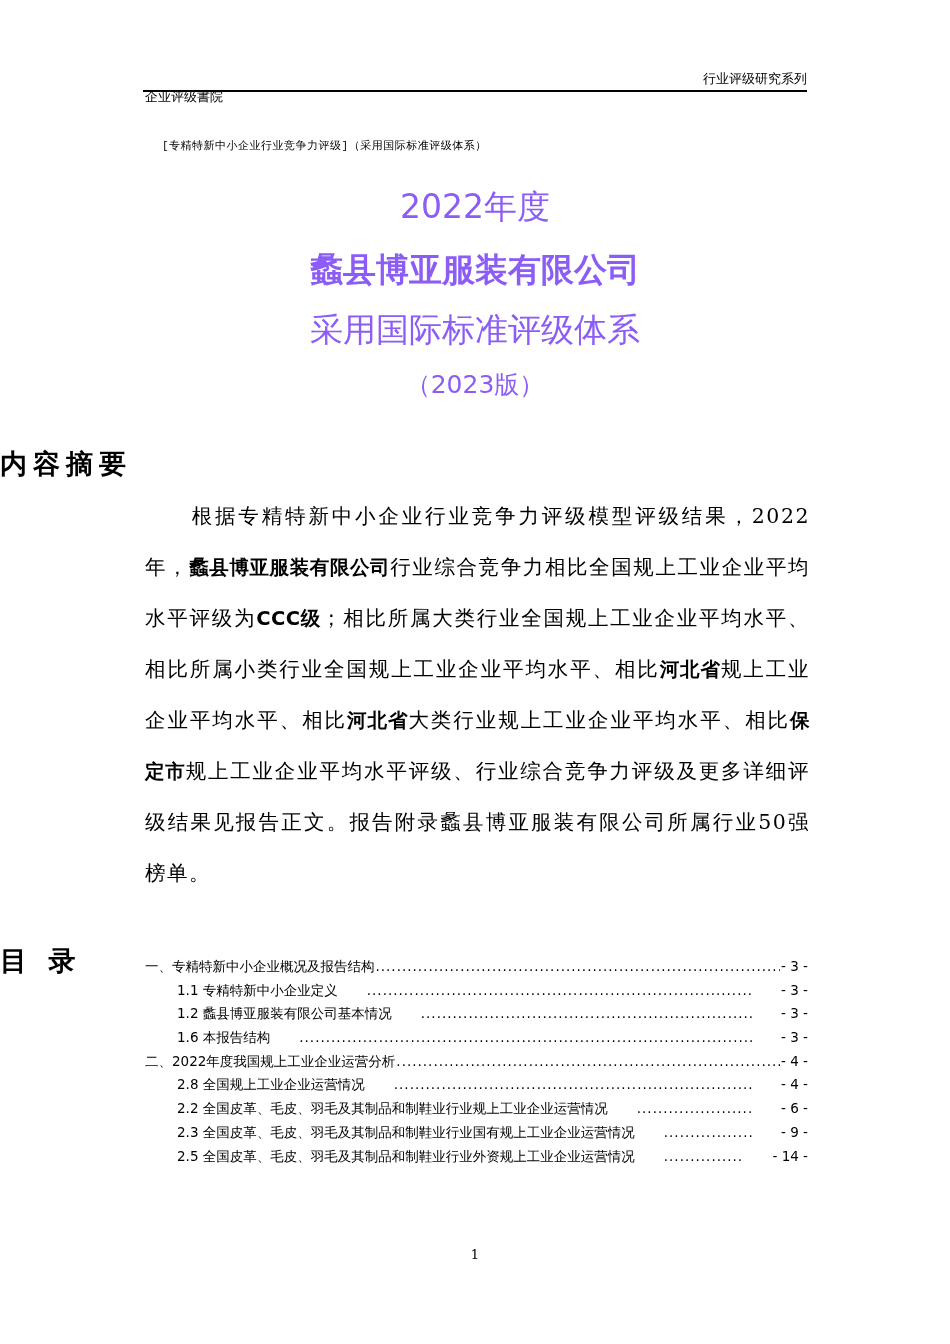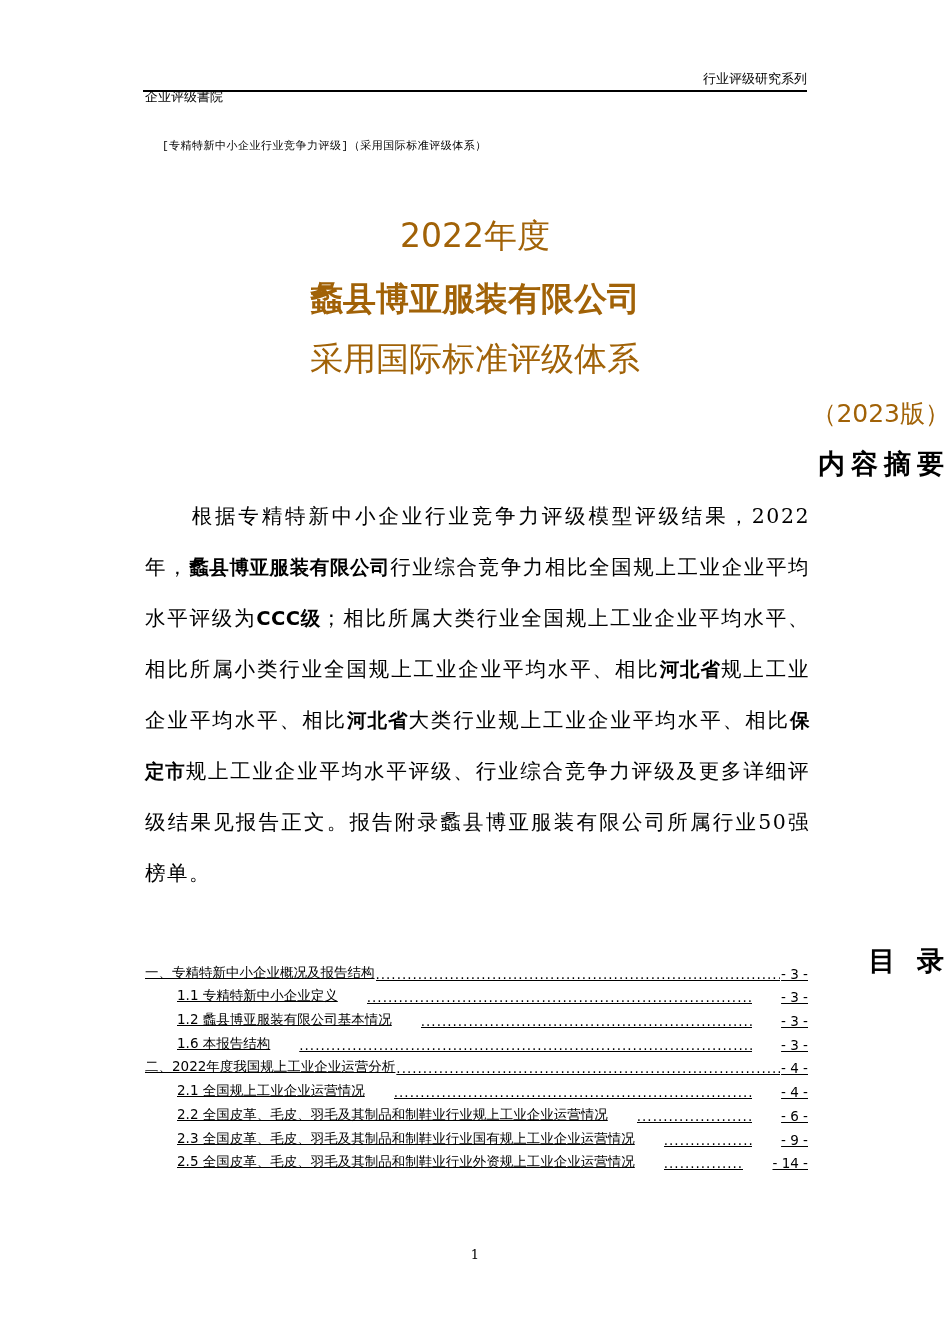--- a/index.html
+++ b/index.html
@@ -3,34 +3,34 @@
 <meta charset="utf-8">
 <style>
   html, body { margin:0; padding:0; background:#ffffff; }
   body { width:950px; height:1344px; position:relative; overflow:hidden;
          font-family:"DejaVu Serif", "Liberation Serif", serif; color:#000; }
   .header { position:absolute; left:143px; top:68px; width:664px; height:22px;
             border-bottom:2px solid #000; font-family:"DejaVu Sans", sans-serif; font-size:13px; }
   .header .left { position:absolute; left:2px; top:20px; }
   .header .right { position:absolute; right:0; top:2px; }
   .subtitle { position:absolute; left:143px; top:138px; font-size:11px; font-family:Liberation Mono, monospace; letter-spacing:0.5px;margin-left:19px; }
-  .title-line { position:absolute; left:0; width:950px; text-align:center; color:#a16207;
-                font-family:"DejaVu Sans", sans-serif; font-size:33px;margin-top:29px; }
+  .title-line { position:absolute; left:0; width:950px; text-align:center; color:#8b5cf6;
+                font-family:"DejaVu Sans", sans-serif; font-size:33px; }
   .t1 { top:185px; }
   .t2 { top:248px; font-weight:bold; }
   .t3 { top:308px; }
-  .t4 { top:368px; font-size:25px;text-align:right; }
-  .section-title { position:absolute; left:0; width:950px; text-align:right; font-family:"DejaVu Sans", sans-serif;
+  .t4 { top:368px; font-size:25px; }
+  .section-title { position:absolute; left:0; width:950px; text-align:left; font-family:"DejaVu Sans", sans-serif;
                    font-weight:bold; font-size:27px; letter-spacing:6px; }
   .abs-title { top:446px; }
   .toc-title { top:943px; }
   .para { position:absolute; left:145px; width:665px; font-size:20.5px; line-height:51px; top:491px; text-align:justify; letter-spacing:1.5px; }
   .para b { font-family:"DejaVu Sans", sans-serif; font-weight:bold; font-size:19.5px; letter-spacing:0.5px; }
   .toc { position:absolute; left:145px; top:958px; width:663px; font-family:"DejaVu Sans", sans-serif; font-size:13.5px; }
-  .toc-row { display:flex; height:23.7px; align-items:flex-end; white-space:nowrap; overflow:hidden;text-decoration:underline; }
+  .toc-row { display:flex; height:23.7px; align-items:flex-start; white-space:nowrap; overflow:hidden; }
   .toc-row.sub { padding-left:32px;gap:28px; }
   .toc-row .lbl { flex:0 0 auto; }
   .toc-row .dots { flex:1 1 auto; overflow:hidden; letter-spacing:1px; margin:0 1px; }
   .toc-row .dots::before { content:"........................................................................................................................................................................................................"; }
   .toc-row .pg { flex:0 0 auto; }
   .pageno { position:absolute; top:1247px; left:0; width:950px; text-align:center; font-size:13px; font-family:"DejaVu Serif", serif; }
 </style>
 </head>
 <body>
 
@@ -74,21 +74,21 @@
       <span class="lbl">1.6 本报告结构</span>
       <span class="dots"></span>
       <span class="pg">- 3 -</span>
     </div>
   <div class="toc-row">
       <span class="lbl">二、2022年度我国规上工业企业运营分析</span>
       <span class="dots"></span>
       <span class="pg">- 4 -</span>
     </div>
   <div class="toc-row sub">
-      <span class="lbl">2.1 全国规上工业企业运营情况</span>
+      <span class="lbl">2.8 全国规上工业企业运营情况</span>
       <span class="dots"></span>
       <span class="pg">- 4 -</span>
     </div>
   <div class="toc-row sub">
       <span class="lbl">2.2 全国皮革、毛皮、羽毛及其制品和制鞋业行业规上工业企业运营情况</span>
       <span class="dots"></span>
       <span class="pg">- 6 -</span>
     </div>
   <div class="toc-row sub">
       <span class="lbl">2.3 全国皮革、毛皮、羽毛及其制品和制鞋业行业国有规上工业企业运营情况</span>

